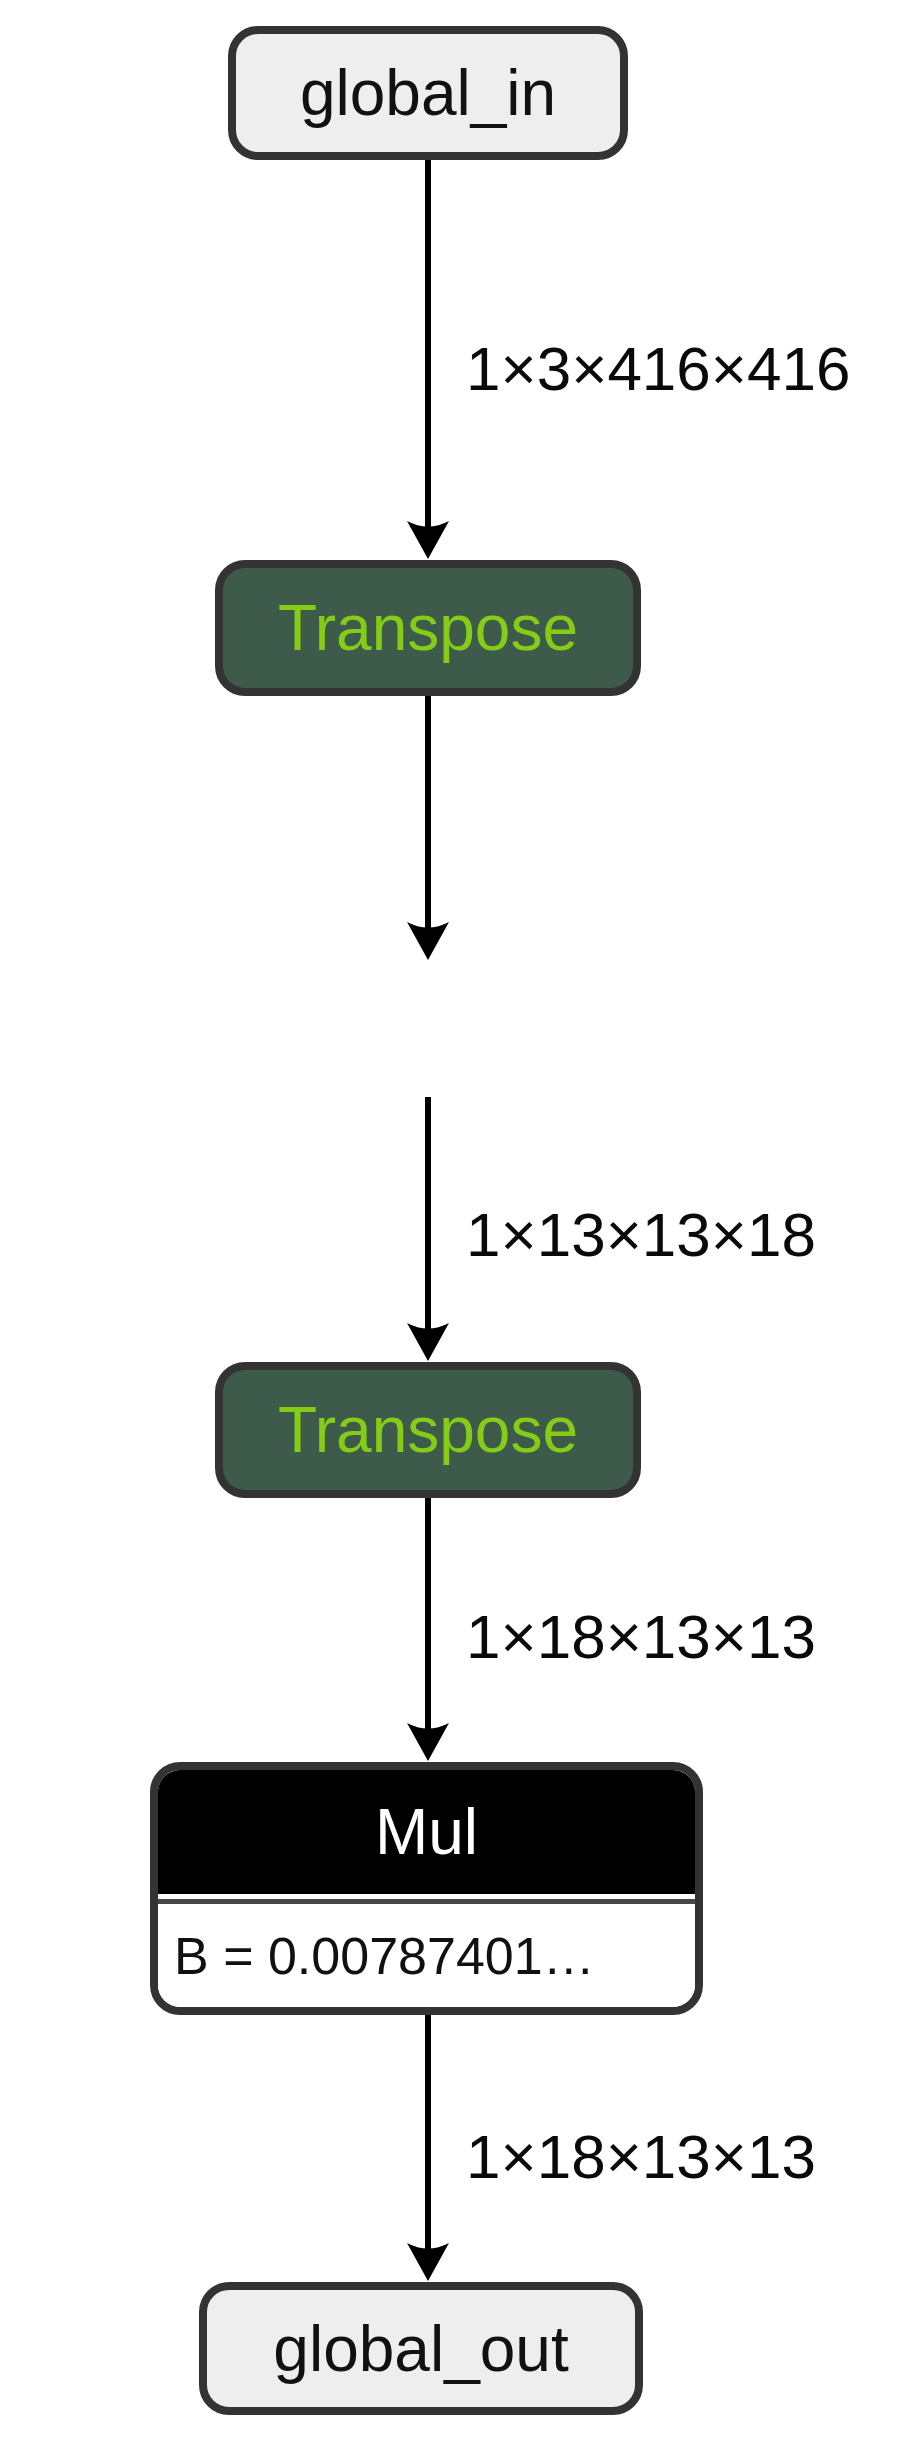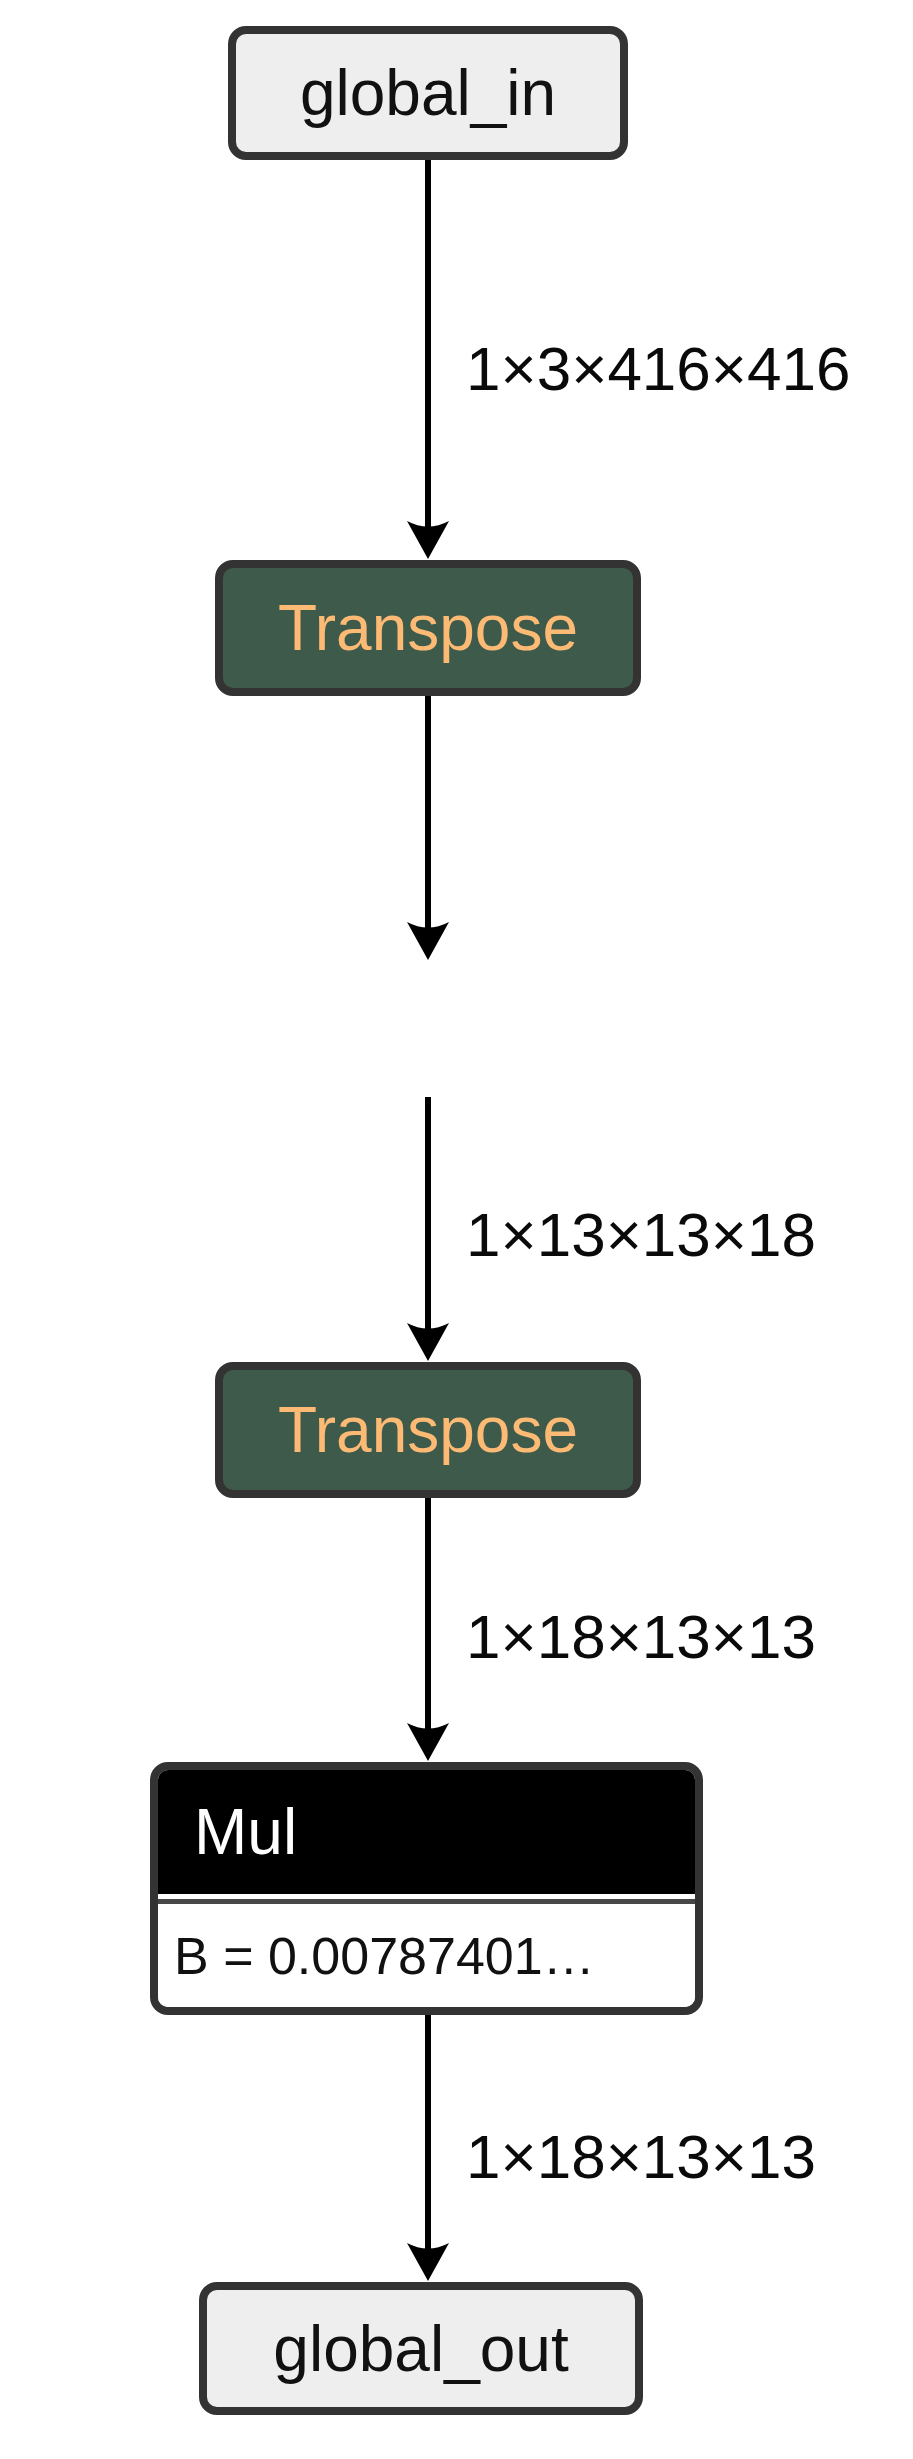--- a/index.html
+++ b/index.html
@@ -12,46 +12,47 @@
     overflow: hidden;
   }
   .edges-svg { position: absolute; left: 0; top: 0; width: 913px; height: 2459px; }
   .edge-line { stroke: var(--edge-color, #000000); stroke-width: 6; }
   .arrowhead { fill: var(--edge-color, #000000); }
 
   .node {
     position: absolute;
     box-sizing: border-box;
     border: 8px solid var(--node-border, #333333);
-    border-radius: 18px;
+    border-radius: 30px;
     display: flex;
     align-items: center;
     justify-content: center;
     font-size: 64px;
     white-space: nowrap;
     cursor: default;
   }
   .node.io        { background: var(--io-fill, #eeeeee);        color: #111111; }
-  .node.transform { background: var(--transform-fill, #3d5a4a); color: #fdba74; text-align: center; }
+  .node.transform { background: var(--transform-fill, #3d5a4a); color: #84cc16; text-align: center; }
   .node.layer     { background: var(--layer-fill, #000000);     color: #ffffff; }
 
   .node.stacked {
     display: block;
     padding: 0;
     overflow: hidden;
     background: #ffffff;
   }
   .node-header {
     height: 124px;
     background: var(--layer-fill, #000000);
     color: #ffffff;
     display: flex;
     align-items: center;
     padding: 0 36px;
     font-size: 64px;
+    justify-content: center;
   }
   .node-sep-gap  { height: 5px; background: #ffffff; }
   .node-sep-line { height: 5px; background: #474747; }
   .node-body {
     height: 103px;
     background: #ffffff;
     color: #111111;
     display: flex;
     align-items: center;
     padding: 0 16px;

